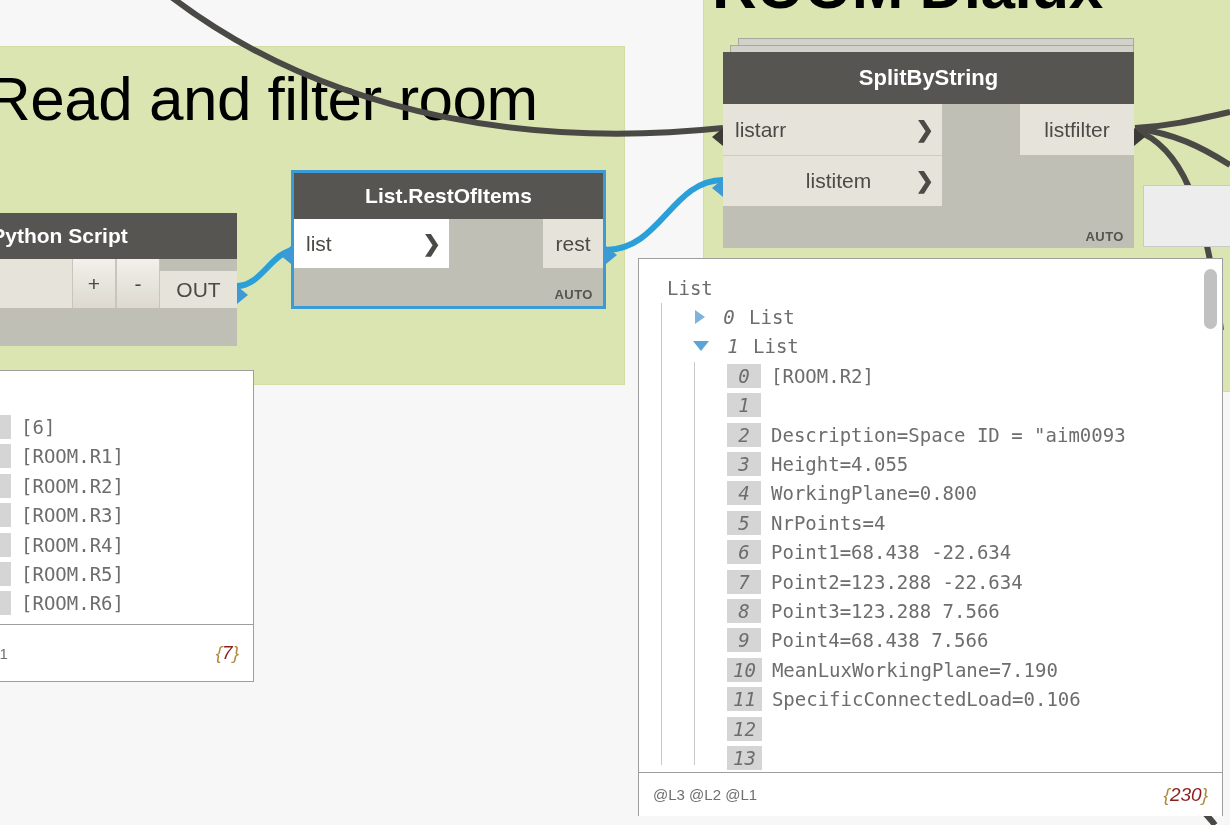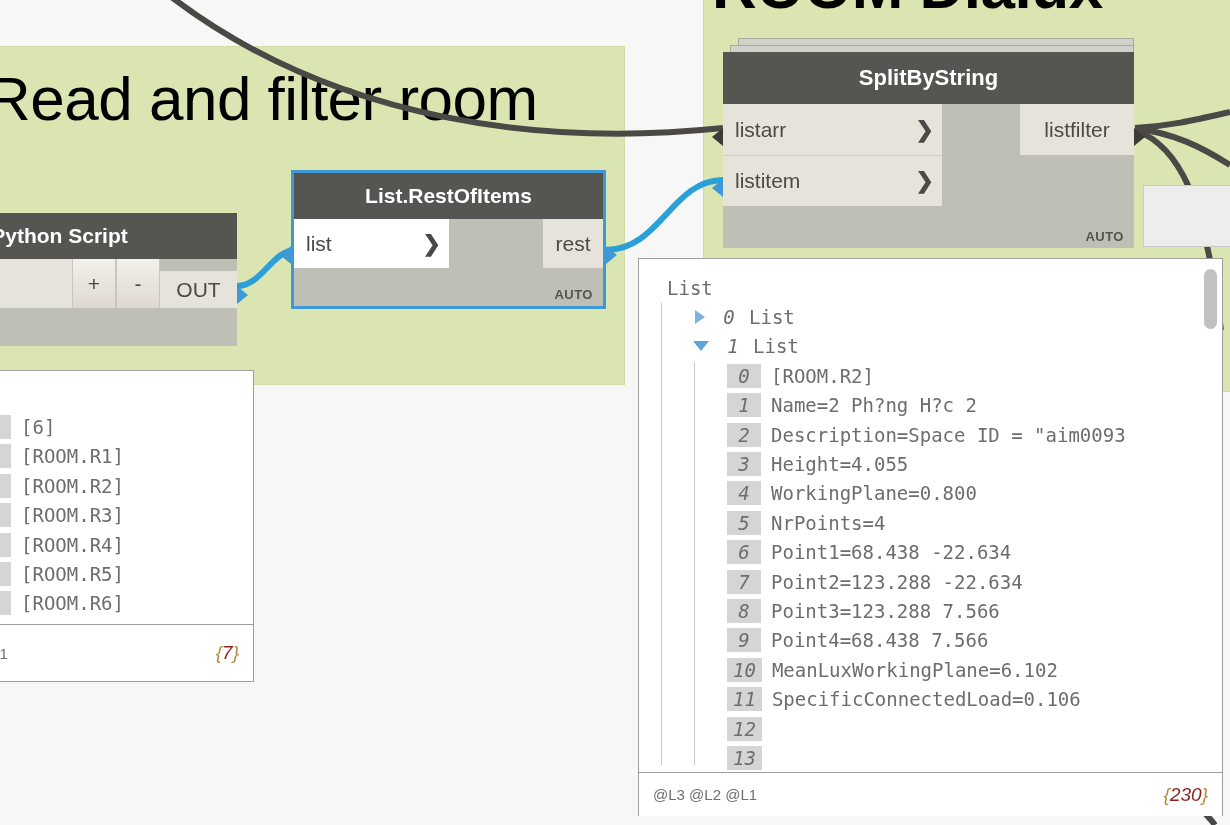--- a/index.html
+++ b/index.html
@@ -314,21 +314,21 @@
     <div class="ports">
       <div class="port-row" style="height:51px;">
         <div class="port-in" style="width:219px;">
           <span>listarr</span>
           <span class="port-chev">❯</span>
         </div>
         <div class="port-gap"></div>
         <div class="port-out" style="width:114px;">listfilter</div>
       </div>
       <div class="port-row" style="height:51px;">
-        <div class="port-in" style="width:219px; border-top:1px solid #cfcbc0;">
+        <div class="port-in" style="width:219px; border-top:1px solid #cfcbc0;justify-content:center;">
           <span>listitem</span>
           <span class="port-chev">❯</span>
         </div>
         <div class="port-gap"></div>
         <div class="port-gap" style="flex:0 0 114px;"></div>
       </div>
     </div>
     <div class="node-footer" style="height:42px;">
       <div class="auto-label">AUTO</div>
     </div>
@@ -406,21 +406,20 @@
         <span class="t-val">List</span>
       </div>
 
       <div id="watch-right-rows">
           <div class="trow" style="padding-left: 88px;">
             <span class="t-idx">0</span>
             <span class="t-val">[ROOM.R2]</span>
           </div>
           <div class="trow" style="padding-left: 88px;">
             <span class="t-idx">1</span>
-            <span class="t-val">Name=2 Ph?ng H?c 2</span>
           </div>
           <div class="trow" style="padding-left: 88px;">
             <span class="t-idx">2</span>
             <span class="t-val">Description=Space ID = "aim0093</span>
           </div>
           <div class="trow" style="padding-left: 88px;">
             <span class="t-idx">3</span>
             <span class="t-val">Height=4.055</span>
           </div>
           <div class="trow" style="padding-left: 88px;">
@@ -442,21 +441,21 @@
           <div class="trow" style="padding-left: 88px;">
             <span class="t-idx">8</span>
             <span class="t-val">Point3=123.288 7.566</span>
           </div>
           <div class="trow" style="padding-left: 88px;">
             <span class="t-idx">9</span>
             <span class="t-val">Point4=68.438 7.566</span>
           </div>
           <div class="trow" style="padding-left: 88px;">
             <span class="t-idx">10</span>
-            <span class="t-val">MeanLuxWorkingPlane=6.102</span>
+            <span class="t-val">MeanLuxWorkingPlane=7.190</span>
           </div>
           <div class="trow" style="padding-left: 88px;">
             <span class="t-idx">11</span>
             <span class="t-val">SpecificConnectedLoad=0.106</span>
           </div>
           <div class="trow" style="padding-left: 88px;">
             <span class="t-idx">12</span>
           </div>
           <div class="trow" style="padding-left: 88px;">
             <span class="t-idx">13</span>

